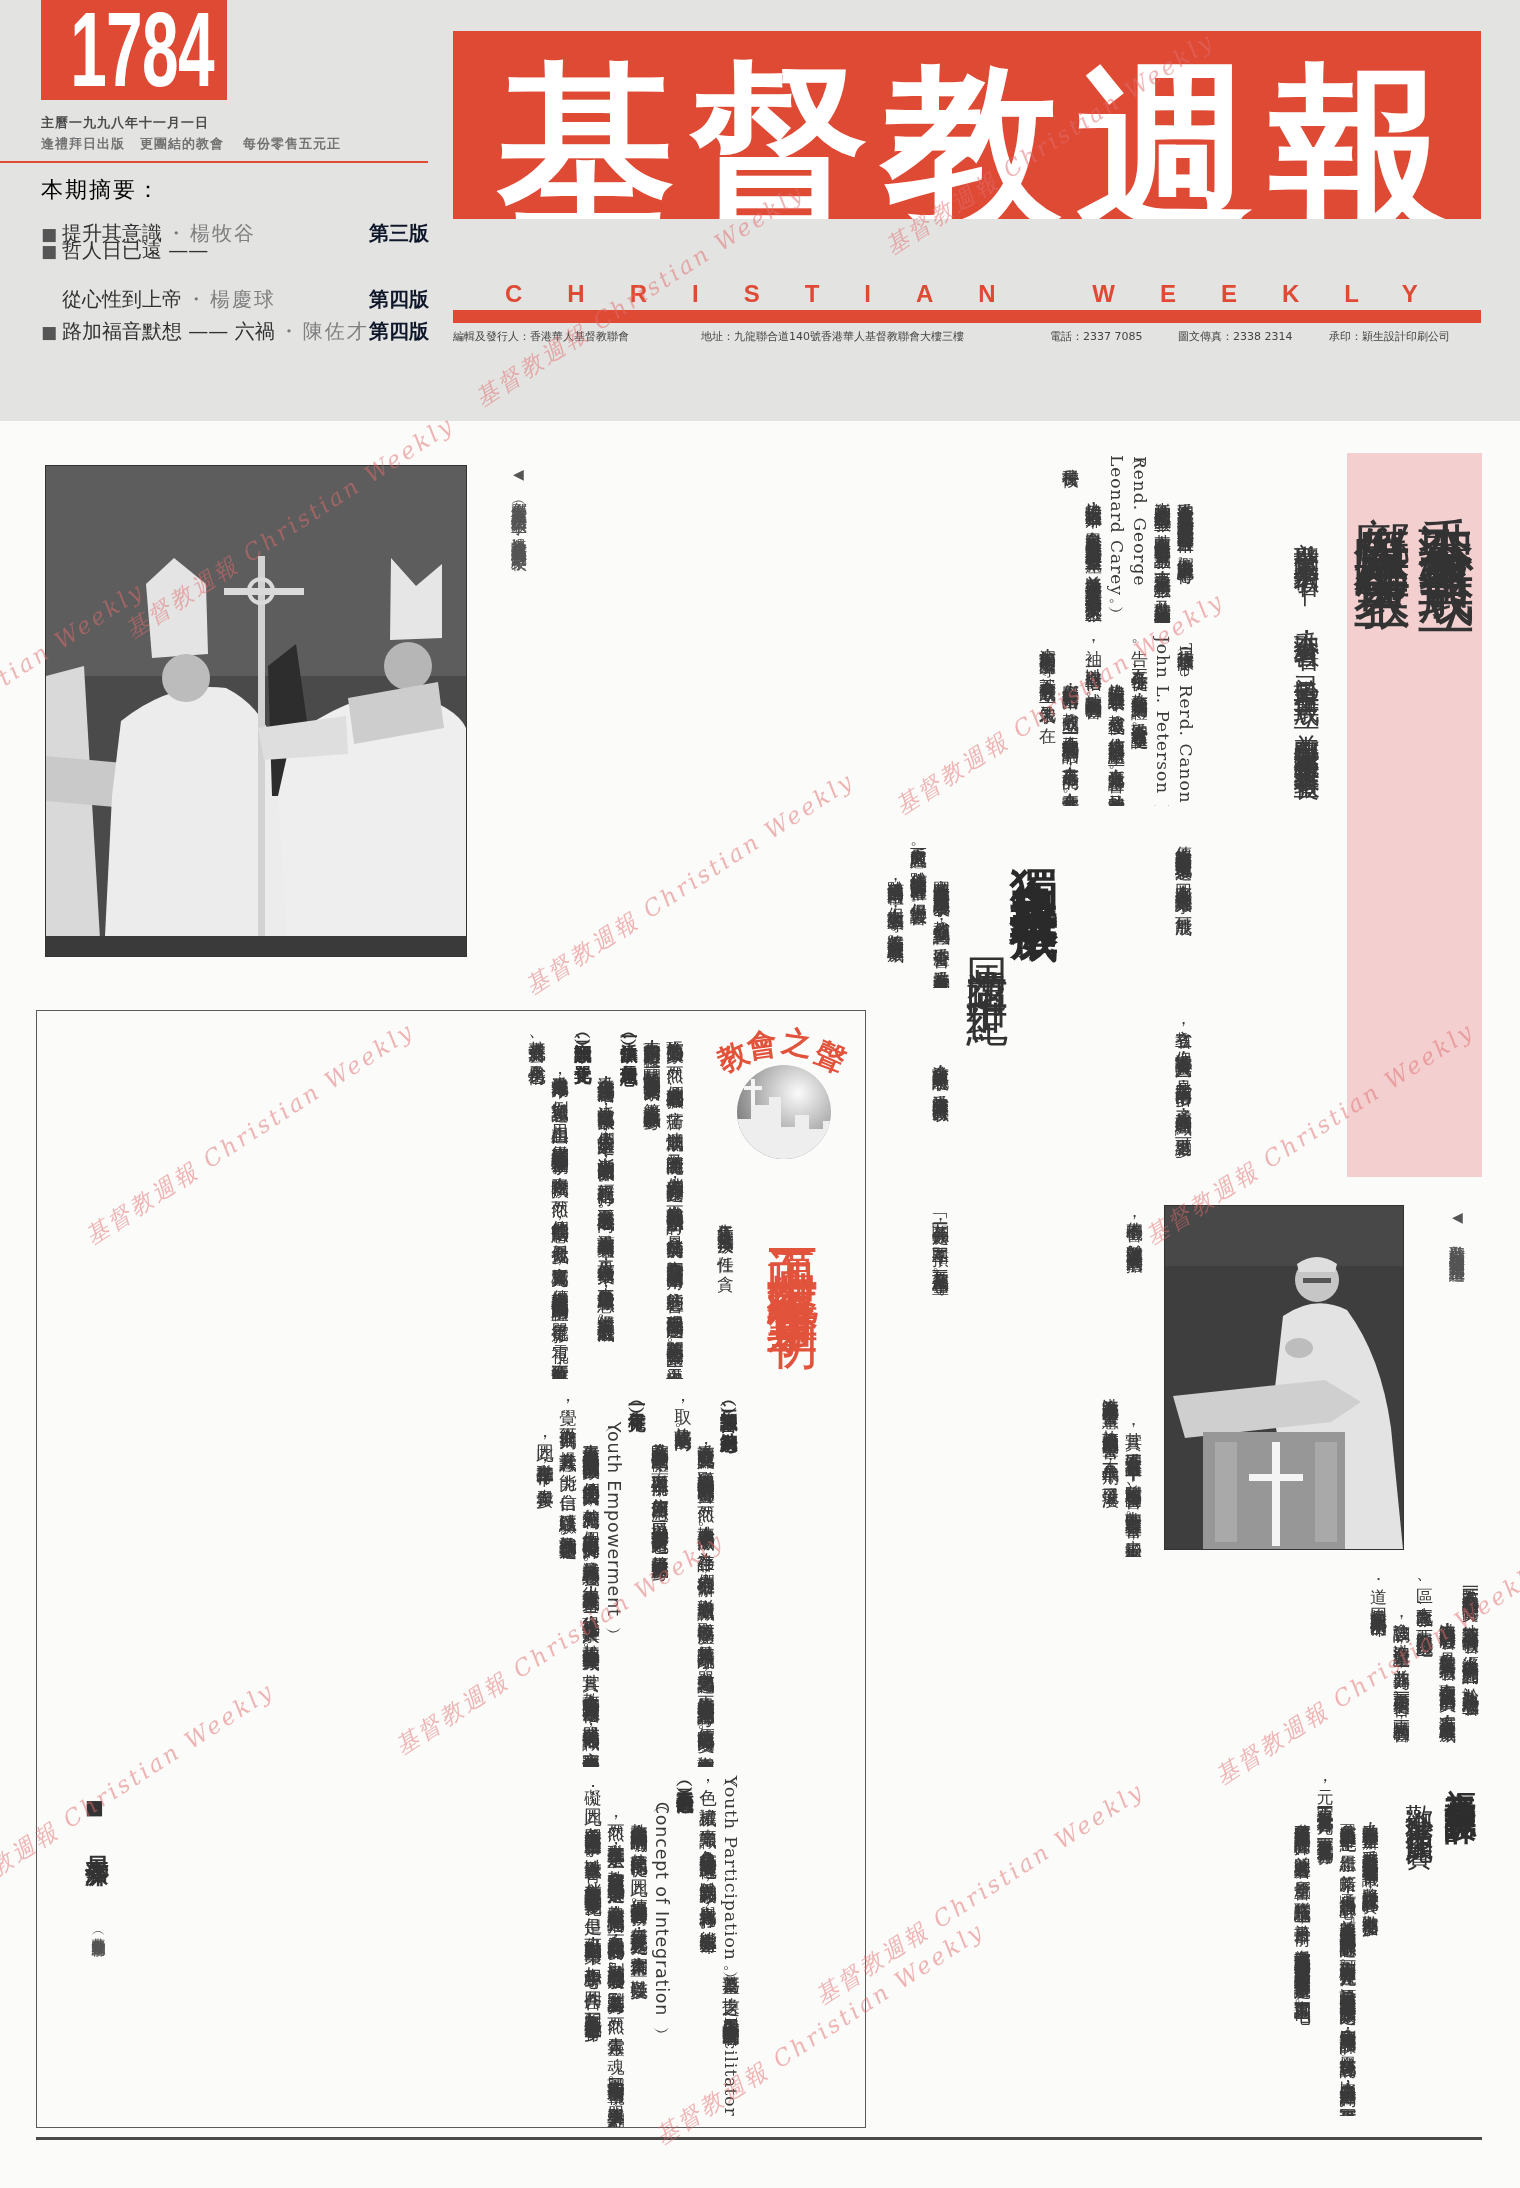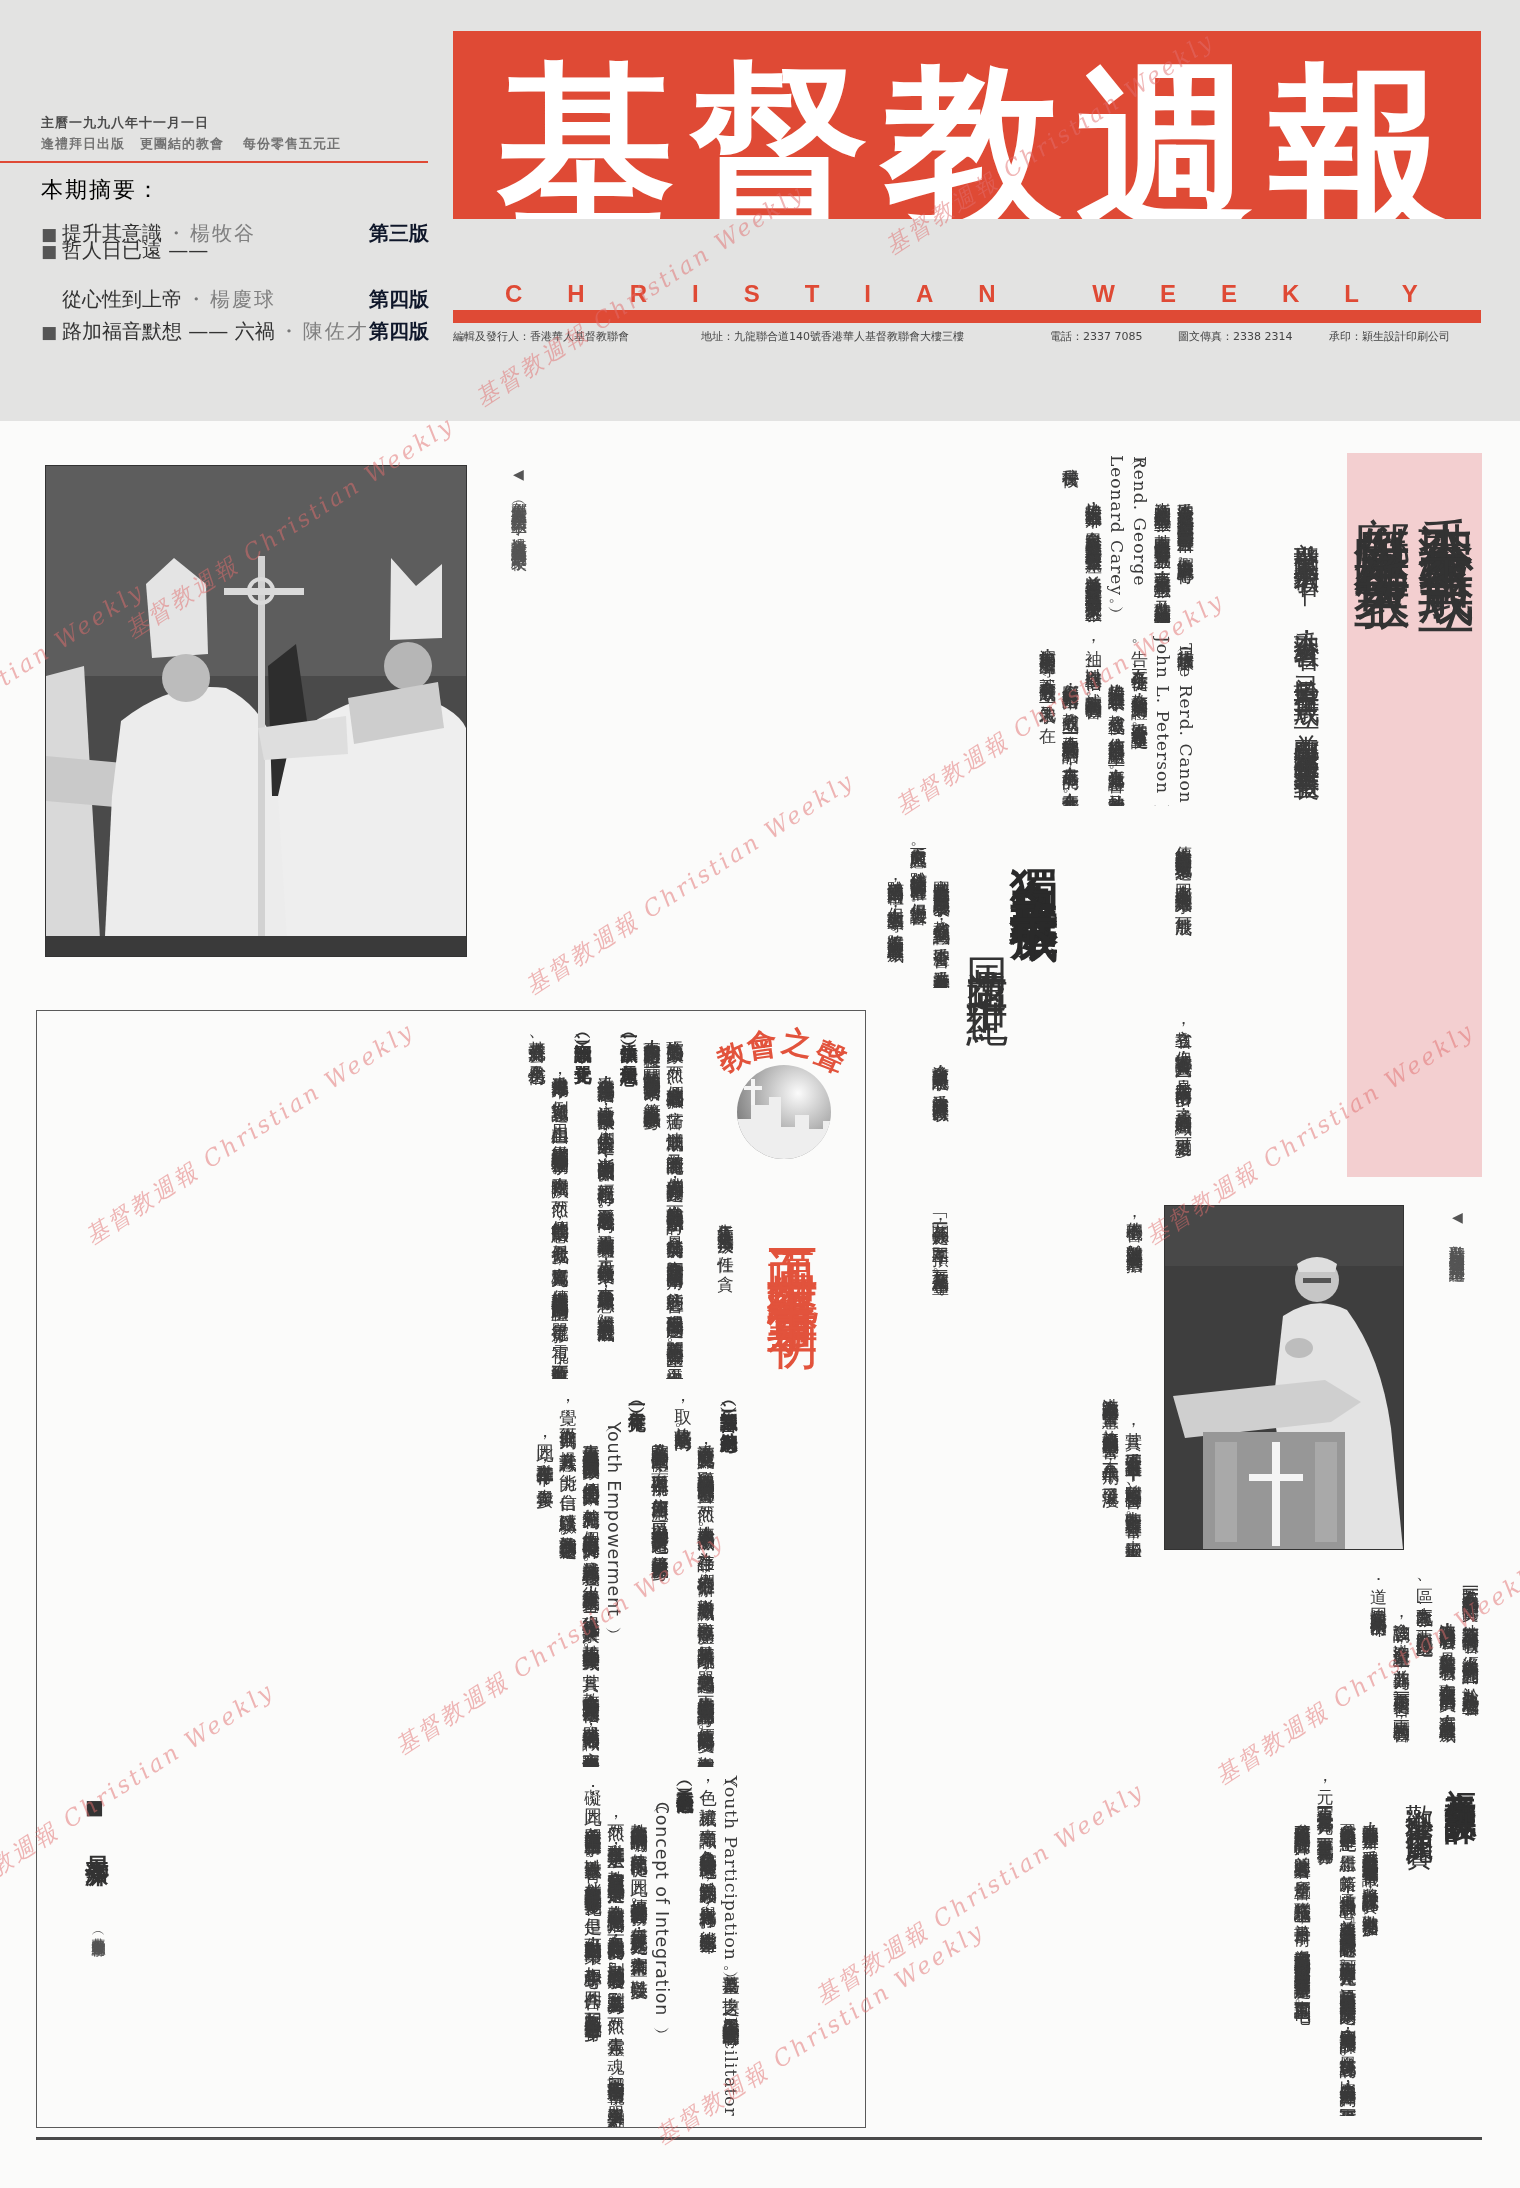--- a/index.html
+++ b/index.html
@@ -55,20 +55,23 @@
   
   .wm { position:absolute; width:460px; text-align:center; font-family:"DejaVu Serif", serif; font-style:italic; font-size:23px; letter-spacing:3px; color:rgba(225,110,110,0.5); transform:rotate(-33deg); white-space:nowrap; pointer-events:none; }
 </style>
 </head>
 <body>
 
 <div id="page">
 
   <div class="abs header-bg"></div>
 
+  <div class="abs issue-box">
+    <span class="issue-num">1784</span>
+  </div>
   <div class="abs date-line">主曆一九九八年十一月一日</div>
   <div class="abs pub" style="left:41px">逢禮拜日出版</div>
   <div class="abs pub" style="left:140px">更團結的教會</div>
   <div class="abs pub" style="left:243px">每份零售五元正</div>
   <div class="abs red-rule"></div>
 
   <div class="abs sum-title">本期摘要：</div>
   <div class="abs sum-row" style="top:204px">
     <span class="mk">■</span>
     <span>提升其意識</span>

